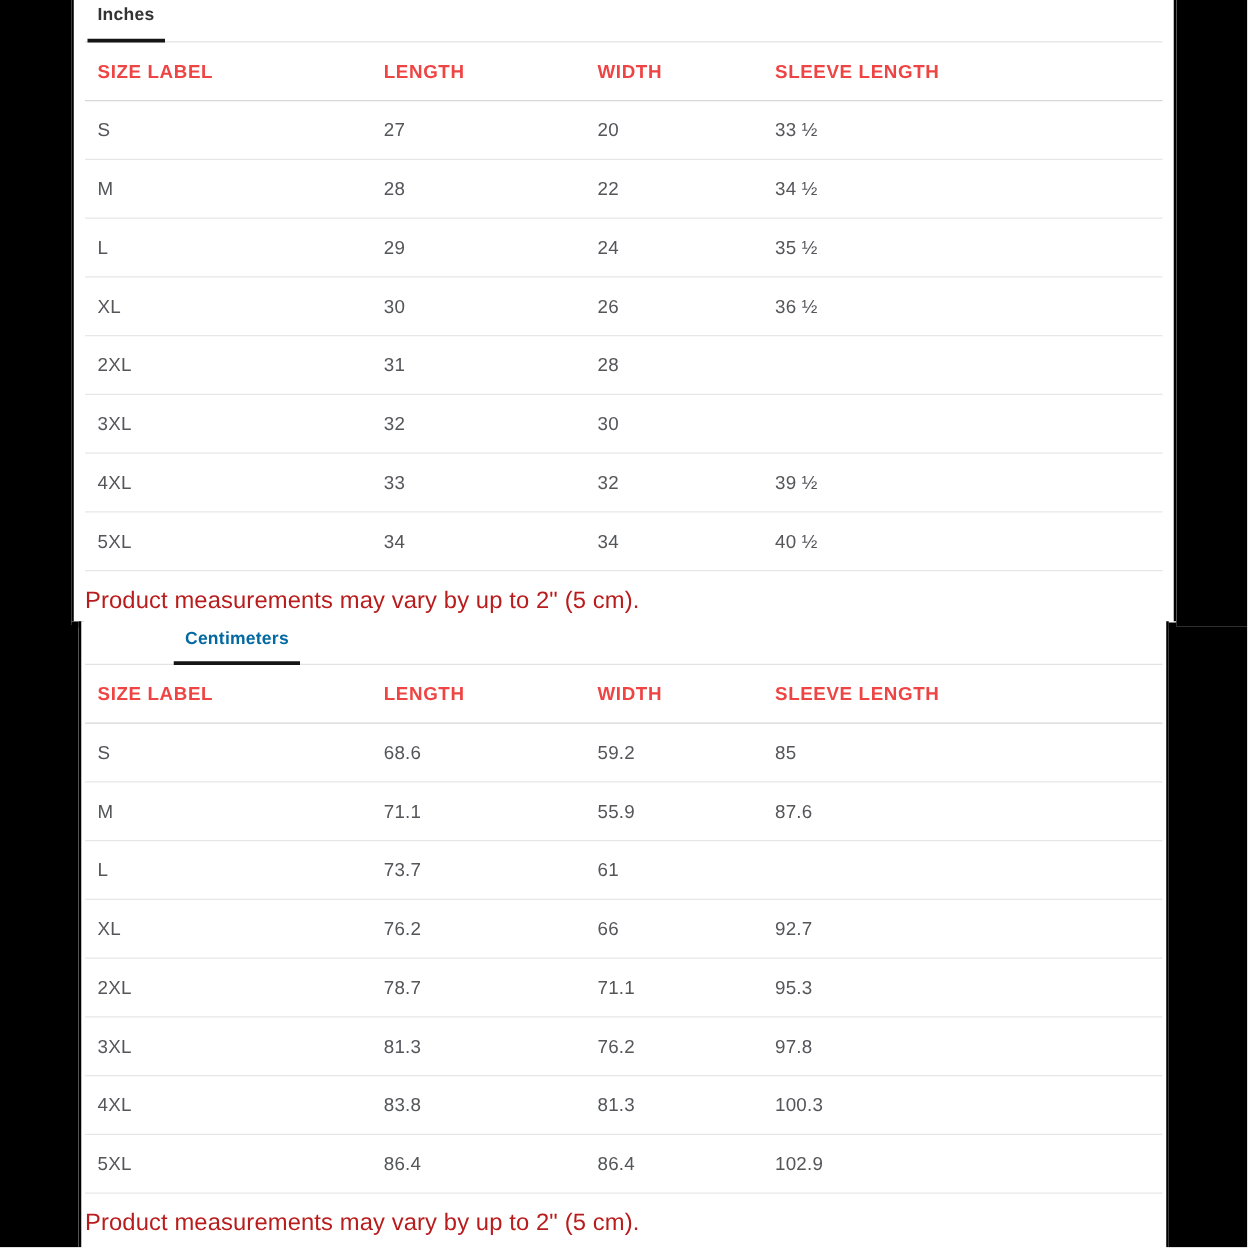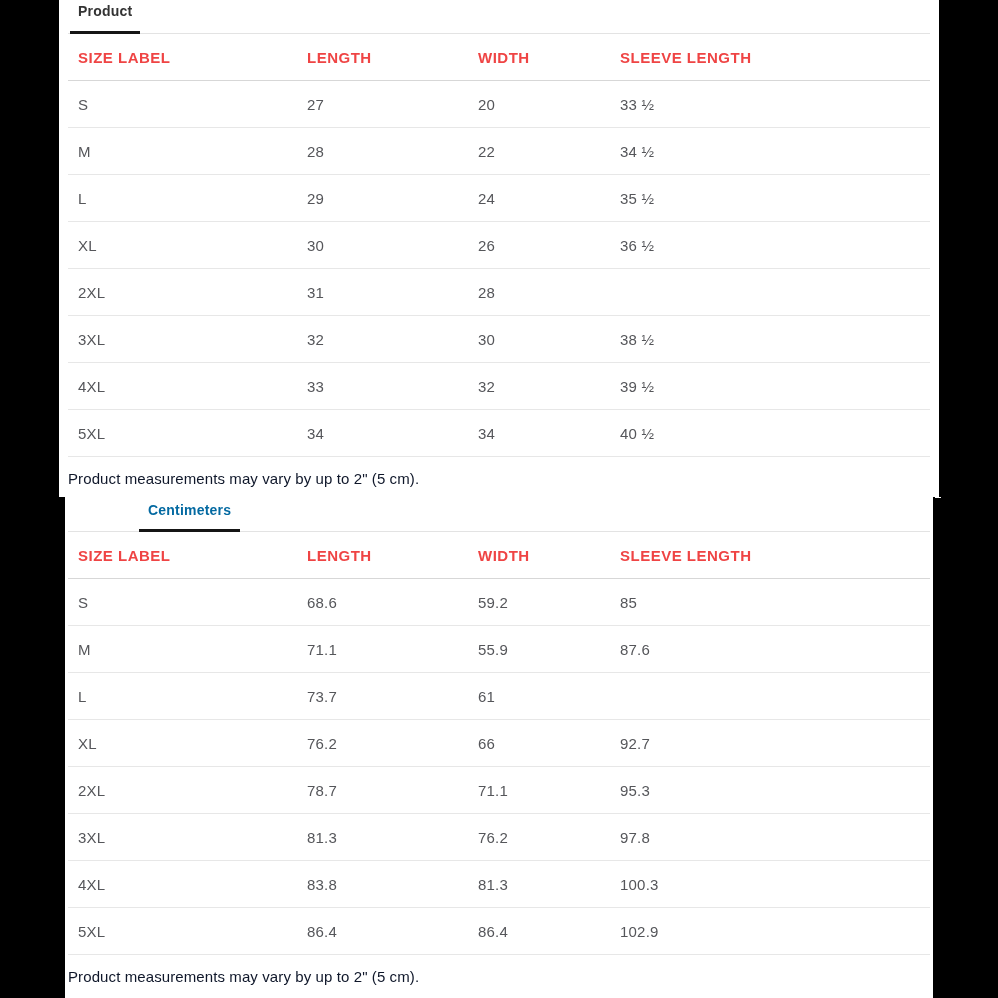--- a/index.html
+++ b/index.html
@@ -70,40 +70,40 @@
   }
   .cell { box-sizing: border-box; padding-left: 10px; white-space: nowrap; }
   .c0 { width: 229px; }
   .c1 { width: 171px; }
   .c2 { width: 142px; }
   .c3 { flex: 1; }
 
   
   .note {
     padding-top: 13px;
-    font-size: 15px;
-    color: #0f172a;
+    font-size: 19px;
+    color: #b91c1c;
     letter-spacing: 0.1px;
   }
 </style>
 </head>
 <body>
 
 <div class="screen">
 
   <div class="bg bg-left-top"></div>
   <div class="bg bg-left-bottom"></div>
   <div class="bg bg-right-top"></div>
   <div class="bg bg-right-bottom"></div>
   <div class="bg frag-left"></div>
   <div class="bg frag-right"></div>
 
   <section class="panel panel-inches">
     <div class="tabbar">
-      <div class="tab">Product</div>
+      <div class="tab">Inches</div>
     </div>
     <div class="thead">
         <div class="cell c0">SIZE LABEL</div>
         <div class="cell c1">LENGTH</div>
         <div class="cell c2">WIDTH</div>
         <div class="cell c3">SLEEVE LENGTH</div>
       </div>
     <div class="tbody">
         <div class="trow">
           <div class="cell c0">S</div>
@@ -131,21 +131,20 @@
         </div>
         <div class="trow">
           <div class="cell c0">2XL</div>
           <div class="cell c1">31</div>
           <div class="cell c2">28</div>
         </div>
         <div class="trow">
           <div class="cell c0">3XL</div>
           <div class="cell c1">32</div>
           <div class="cell c2">30</div>
-          <div class="cell c3">38 ½</div>
         </div>
         <div class="trow">
           <div class="cell c0">4XL</div>
           <div class="cell c1">33</div>
           <div class="cell c2">32</div>
           <div class="cell c3">39 ½</div>
         </div>
         <div class="trow">
           <div class="cell c0">5XL</div>
           <div class="cell c1">34</div>

